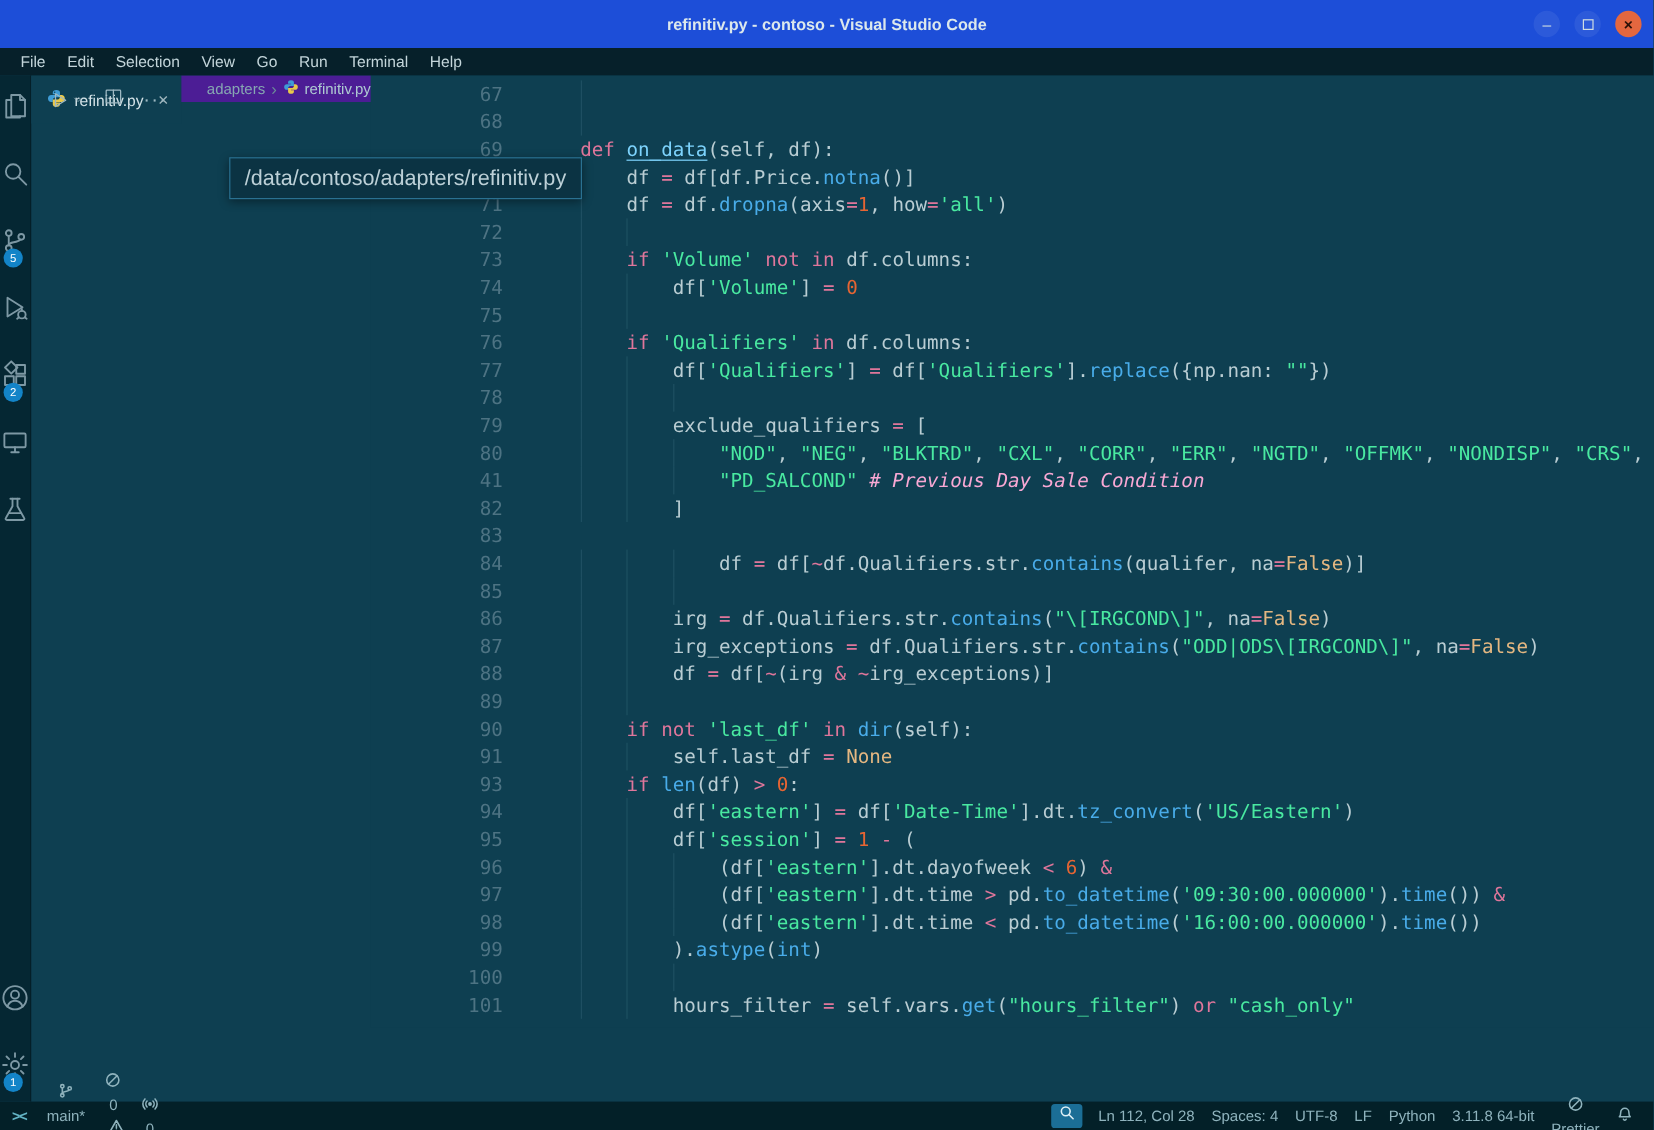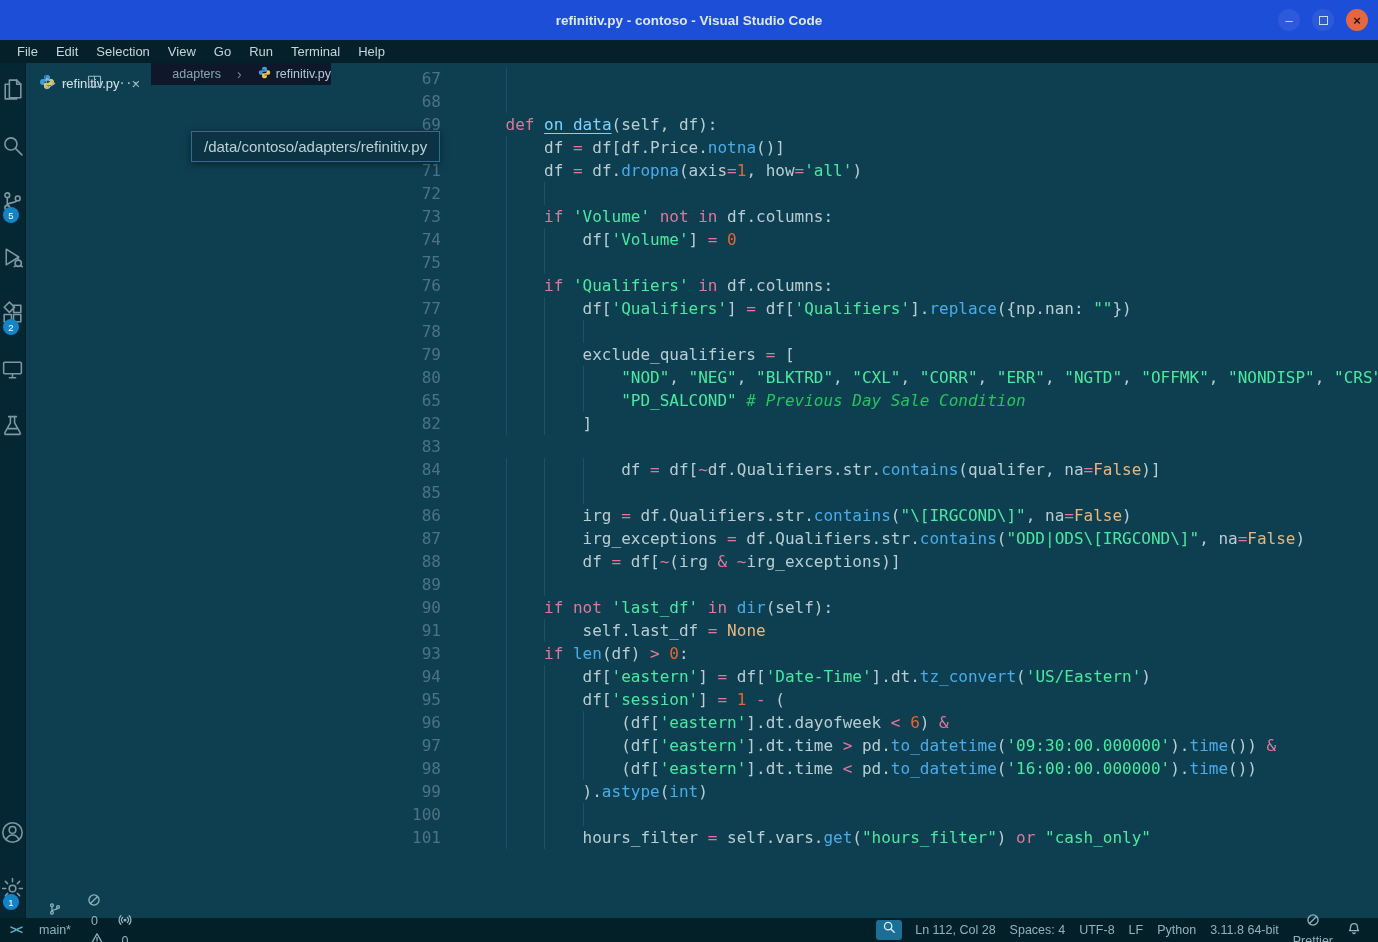--- a/index.html
+++ b/index.html
@@ -29,45 +29,45 @@
   .badge{ position:absolute; right:6px; bottom:8px; min-width:16px; height:16px; border-radius:8px; background:#1384c8;
           color:#fff; font-size:9.5px; display:flex; align-items:center; justify-content:center; padding:0 3px; }
   
   .editor-col{ flex:1; display:flex; flex-direction:row; position:relative; }
   .tabbar{ height:40px; background:#072e3c; display:flex; align-items:stretch; position:relative; }
   .tab{ background:#0e3f51; display:flex; align-items:center; gap:7px; padding:0 11px 0 13px; font-size:13px; color:#d3e2e7; }
   .tab .close-x{ color:#9fb6bd; font-size:15px; margin-left:5px; }
   .editor-actions{ position:absolute; right:12px; top:0; height:40px; display:flex; align-items:center; gap:16px; color:#9db8c2; }
   .editor-actions svg{ width:17px; height:17px; }
   .ellipsis{ font-size:17px; letter-spacing:1px; color:#9db8c2; }
-  .breadcrumbs{ height:22px; background:#0f172a; display:flex; align-items:center; padding-left:21px; font-size:12.5px; color:#86a7b2; gap:16px; }
+  .breadcrumbs{ height:22px; background:#4c1d95; display:flex; align-items:center; padding-left:21px; font-size:12.5px; color:#86a7b2; gap:5px; }
   .breadcrumbs .sep{ color:#6c8d98; font-size:14px; }
   .breadcrumbs .file{ color:#aecad2; display:flex; align-items:center; gap:5px; }
   
   .code-area{ position:relative; height:793px; background:#0e3f51; overflow:hidden; padding-top:4px;
               font-family:"DejaVu Sans Mono", monospace; font-size:16px; }
   .code-line{ display:flex; height:23px; line-height:23px; white-space:pre; }
   .ln{ width:110px; flex:0 0 110px; text-align:right; color:#4d7383; }
   .lc{ position:relative; margin-left:26px; flex:1; }
   .guide{ position:absolute; top:0; bottom:0; width:1px; background:rgba(141,197,219,0.13); }
   .tk-ws,.tk-t{ color:#b9cdd3; }
   .tk-kw{ color:#df769b; }
   .tk-fn{ color:#49ace9; }
   .tk-fnd{ color:#7dd3fc; text-decoration:underline; text-underline-offset:3px; }
   .tk-str{ color:#49e9a1; }
   .tk-num{ color:#e66533; }
   .tk-cst{ color:#e4b781;margin-top:36px; }
-  .tk-com{ color:#22c55e; font-style:italic; }
+  .tk-com{ color:#f9a8d4; font-style:italic; }
   
   .ruler{ position:absolute; top:0; right:0; width:12px; height:100%; }
   .scroll-thumb{ position:absolute; right:2px; top:2px; width:8px; height:205px; background:rgba(160,200,215,0.10); }
   .ruler-mark{ position:absolute; right:1px; width:9px; height:3px; }
   
   .tooltip{ position:absolute; left:165px; top:68px; background:#0b3343; border:1px solid #2a7191;
-            padding:6px 12px; font-size:15px; color:#bcd0d7; box-shadow:0 2px 8px rgba(0,0,0,0.45); z-index:5; white-space:nowrap; }
+            padding:6px 12px; font-size:18px; color:#bcd0d7; box-shadow:0 2px 8px rgba(0,0,0,0.45); z-index:5; white-space:nowrap; }
   
   .statusbar{ height:24px; background:#032028; display:flex; align-items:center; font-size:12.5px; color:#8fb3bd; padding:0 10px 0 0; }
   .sb-item{ display:flex; align-items:center; gap:4px; padding:0 7px; height:100%;flex-direction:column; }
   .sb-item svg{ width:14px; height:14px; }
   .sb-left{ display:flex; align-items:center; }
   .sb-right{ margin-left:auto; display:flex; align-items:center; }
   .remote{ color:#63b3c4; font-weight:bold; font-size:12px; letter-spacing:-1px; padding:0 10px; }
   .sb-zoom{ background:#1b6e96; border-radius:3px; height:20px; margin-right:6px; padding:0 6px; color:#dff0f6; }
   svg.icon{ fill:none; stroke:currentColor; stroke-width:1.5; stroke-linecap:round; stroke-linejoin:round; }
 </style>
@@ -249,21 +249,21 @@
           <div class="code-line"><span class="ln">71</span><span class="lc"><i class="guide" style="left: 4ch;"></i><span class="tk-ws">        </span><span class="tk-t">df </span><span class="tk-kw">=</span><span class="tk-t"> df.</span><span class="tk-fn">dropna</span><span class="tk-t">(axis</span><span class="tk-kw">=</span><span class="tk-num">1</span><span class="tk-t">, how</span><span class="tk-kw">=</span><span class="tk-str">'all'</span><span class="tk-t">)</span></span></div>
           <div class="code-line"><span class="ln">72</span><span class="lc"><i class="guide" style="left: 4ch;"></i><i class="guide" style="left: 8ch;"></i></span></div>
           <div class="code-line"><span class="ln">73</span><span class="lc"><i class="guide" style="left: 4ch;"></i><span class="tk-ws">        </span><span class="tk-kw">if</span><span class="tk-t"> </span><span class="tk-str">'Volume'</span><span class="tk-t"> </span><span class="tk-kw">not</span><span class="tk-t"> </span><span class="tk-kw">in</span><span class="tk-t"> df.columns:</span></span></div>
           <div class="code-line"><span class="ln">74</span><span class="lc"><i class="guide" style="left: 4ch;"></i><i class="guide" style="left: 8ch;"></i><span class="tk-ws">            </span><span class="tk-t">df[</span><span class="tk-str">'Volume'</span><span class="tk-t">] </span><span class="tk-kw">=</span><span class="tk-t"> </span><span class="tk-num">0</span></span></div>
           <div class="code-line"><span class="ln">75</span><span class="lc"><i class="guide" style="left: 4ch;"></i><i class="guide" style="left: 8ch;"></i></span></div>
           <div class="code-line"><span class="ln">76</span><span class="lc"><i class="guide" style="left: 4ch;"></i><span class="tk-ws">        </span><span class="tk-kw">if</span><span class="tk-t"> </span><span class="tk-str">'Qualifiers'</span><span class="tk-t"> </span><span class="tk-kw">in</span><span class="tk-t"> df.columns:</span></span></div>
           <div class="code-line"><span class="ln">77</span><span class="lc"><i class="guide" style="left: 4ch;"></i><i class="guide" style="left: 8ch;"></i><span class="tk-ws">            </span><span class="tk-t">df[</span><span class="tk-str">'Qualifiers'</span><span class="tk-t">] </span><span class="tk-kw">=</span><span class="tk-t"> df[</span><span class="tk-str">'Qualifiers'</span><span class="tk-t">].</span><span class="tk-fn">replace</span><span class="tk-t">({np.nan: </span><span class="tk-str">""</span><span class="tk-t">})</span></span></div>
           <div class="code-line"><span class="ln">78</span><span class="lc"><i class="guide" style="left: 4ch;"></i><i class="guide" style="left: 8ch;"></i><i class="guide" style="left: 12ch;"></i></span></div>
           <div class="code-line"><span class="ln">79</span><span class="lc"><i class="guide" style="left: 4ch;"></i><i class="guide" style="left: 8ch;"></i><span class="tk-ws">            </span><span class="tk-t">exclude_qualifiers </span><span class="tk-kw">=</span><span class="tk-t"> [</span></span></div>
           <div class="code-line"><span class="ln">80</span><span class="lc"><i class="guide" style="left: 4ch;"></i><i class="guide" style="left: 8ch;"></i><i class="guide" style="left: 12ch;"></i><span class="tk-ws">                </span><span class="tk-str">"NOD"</span><span class="tk-t">, </span><span class="tk-str">"NEG"</span><span class="tk-t">, </span><span class="tk-str">"BLKTRD"</span><span class="tk-t">, </span><span class="tk-str">"CXL"</span><span class="tk-t">, </span><span class="tk-str">"CORR"</span><span class="tk-t">, </span><span class="tk-str">"ERR"</span><span class="tk-t">, </span><span class="tk-str">"NGTD"</span><span class="tk-t">, </span><span class="tk-str">"OFFMK"</span><span class="tk-t">, </span><span class="tk-str">"NONDISP"</span><span class="tk-t">, </span><span class="tk-str">"CRS"</span><span class="tk-t">, </span><span class="tk-str">"Block Trade"</span><span class="tk-t">,</span></span></div>
-          <div class="code-line"><span class="ln">65</span><span class="lc"><i class="guide" style="left: 4ch;"></i><i class="guide" style="left: 8ch;"></i><i class="guide" style="left: 12ch;"></i><span class="tk-ws">                </span><span class="tk-str">"PD_SALCOND"</span><span class="tk-t"> </span><span class="tk-com"># Previous Day Sale Condition</span></span></div>
+          <div class="code-line"><span class="ln">41</span><span class="lc"><i class="guide" style="left: 4ch;"></i><i class="guide" style="left: 8ch;"></i><i class="guide" style="left: 12ch;"></i><span class="tk-ws">                </span><span class="tk-str">"PD_SALCOND"</span><span class="tk-t"> </span><span class="tk-com"># Previous Day Sale Condition</span></span></div>
           <div class="code-line"><span class="ln">82</span><span class="lc"><i class="guide" style="left: 4ch;"></i><i class="guide" style="left: 8ch;"></i><span class="tk-ws">            </span><span class="tk-t">]</span></span></div>
           <div class="code-line"><span class="ln">83</span></div>
           <div class="code-line"><span class="ln">84</span><span class="lc"><i class="guide" style="left: 4ch;"></i><i class="guide" style="left: 8ch;"></i><i class="guide" style="left: 12ch;"></i><span class="tk-ws">                </span><span class="tk-t">df </span><span class="tk-kw">=</span><span class="tk-t"> df[</span><span class="tk-kw">~</span><span class="tk-t">df.Qualifiers.str.</span><span class="tk-fn">contains</span><span class="tk-t">(qualifer, na</span><span class="tk-kw">=</span><span class="tk-cst">False</span><span class="tk-t">)]</span></span></div>
           <div class="code-line"><span class="ln">85</span><span class="lc"><i class="guide" style="left: 4ch;"></i><i class="guide" style="left: 8ch;"></i><i class="guide" style="left: 12ch;"></i></span></div>
           <div class="code-line"><span class="ln">86</span><span class="lc"><i class="guide" style="left: 4ch;"></i><i class="guide" style="left: 8ch;"></i><span class="tk-ws">            </span><span class="tk-t">irg </span><span class="tk-kw">=</span><span class="tk-t"> df.Qualifiers.str.</span><span class="tk-fn">contains</span><span class="tk-t">(</span><span class="tk-str">"\[IRGCOND\]"</span><span class="tk-t">, na</span><span class="tk-kw">=</span><span class="tk-cst">False</span><span class="tk-t">)</span></span></div>
           <div class="code-line"><span class="ln">87</span><span class="lc"><i class="guide" style="left: 4ch;"></i><i class="guide" style="left: 8ch;"></i><span class="tk-ws">            </span><span class="tk-t">irg_exceptions </span><span class="tk-kw">=</span><span class="tk-t"> df.Qualifiers.str.</span><span class="tk-fn">contains</span><span class="tk-t">(</span><span class="tk-str">"ODD|ODS\[IRGCOND\]"</span><span class="tk-t">, na</span><span class="tk-kw">=</span><span class="tk-cst">False</span><span class="tk-t">)</span></span></div>
           <div class="code-line"><span class="ln">88</span><span class="lc"><i class="guide" style="left: 4ch;"></i><i class="guide" style="left: 8ch;"></i><span class="tk-ws">            </span><span class="tk-t">df </span><span class="tk-kw">=</span><span class="tk-t"> df[</span><span class="tk-kw">~</span><span class="tk-t">(irg </span><span class="tk-kw">&amp;</span><span class="tk-t"> </span><span class="tk-kw">~</span><span class="tk-t">irg_exceptions)]</span></span></div>
           <div class="code-line"><span class="ln">89</span><span class="lc"><i class="guide" style="left: 4ch;"></i><i class="guide" style="left: 8ch;"></i></span></div>
           <div class="code-line"><span class="ln">90</span><span class="lc"><i class="guide" style="left: 4ch;"></i><span class="tk-ws">        </span><span class="tk-kw">if</span><span class="tk-t"> </span><span class="tk-kw">not</span><span class="tk-t"> </span><span class="tk-str">'last_df'</span><span class="tk-t"> </span><span class="tk-kw">in</span><span class="tk-t"> </span><span class="tk-fn">dir</span><span class="tk-t">(self):</span></span></div>
           <div class="code-line"><span class="ln">91</span><span class="lc"><i class="guide" style="left: 4ch;"></i><i class="guide" style="left: 8ch;"></i><span class="tk-ws">            </span><span class="tk-t">self.last_df </span><span class="tk-kw">=</span><span class="tk-t"> </span><span class="tk-cst">None</span></span></div>

